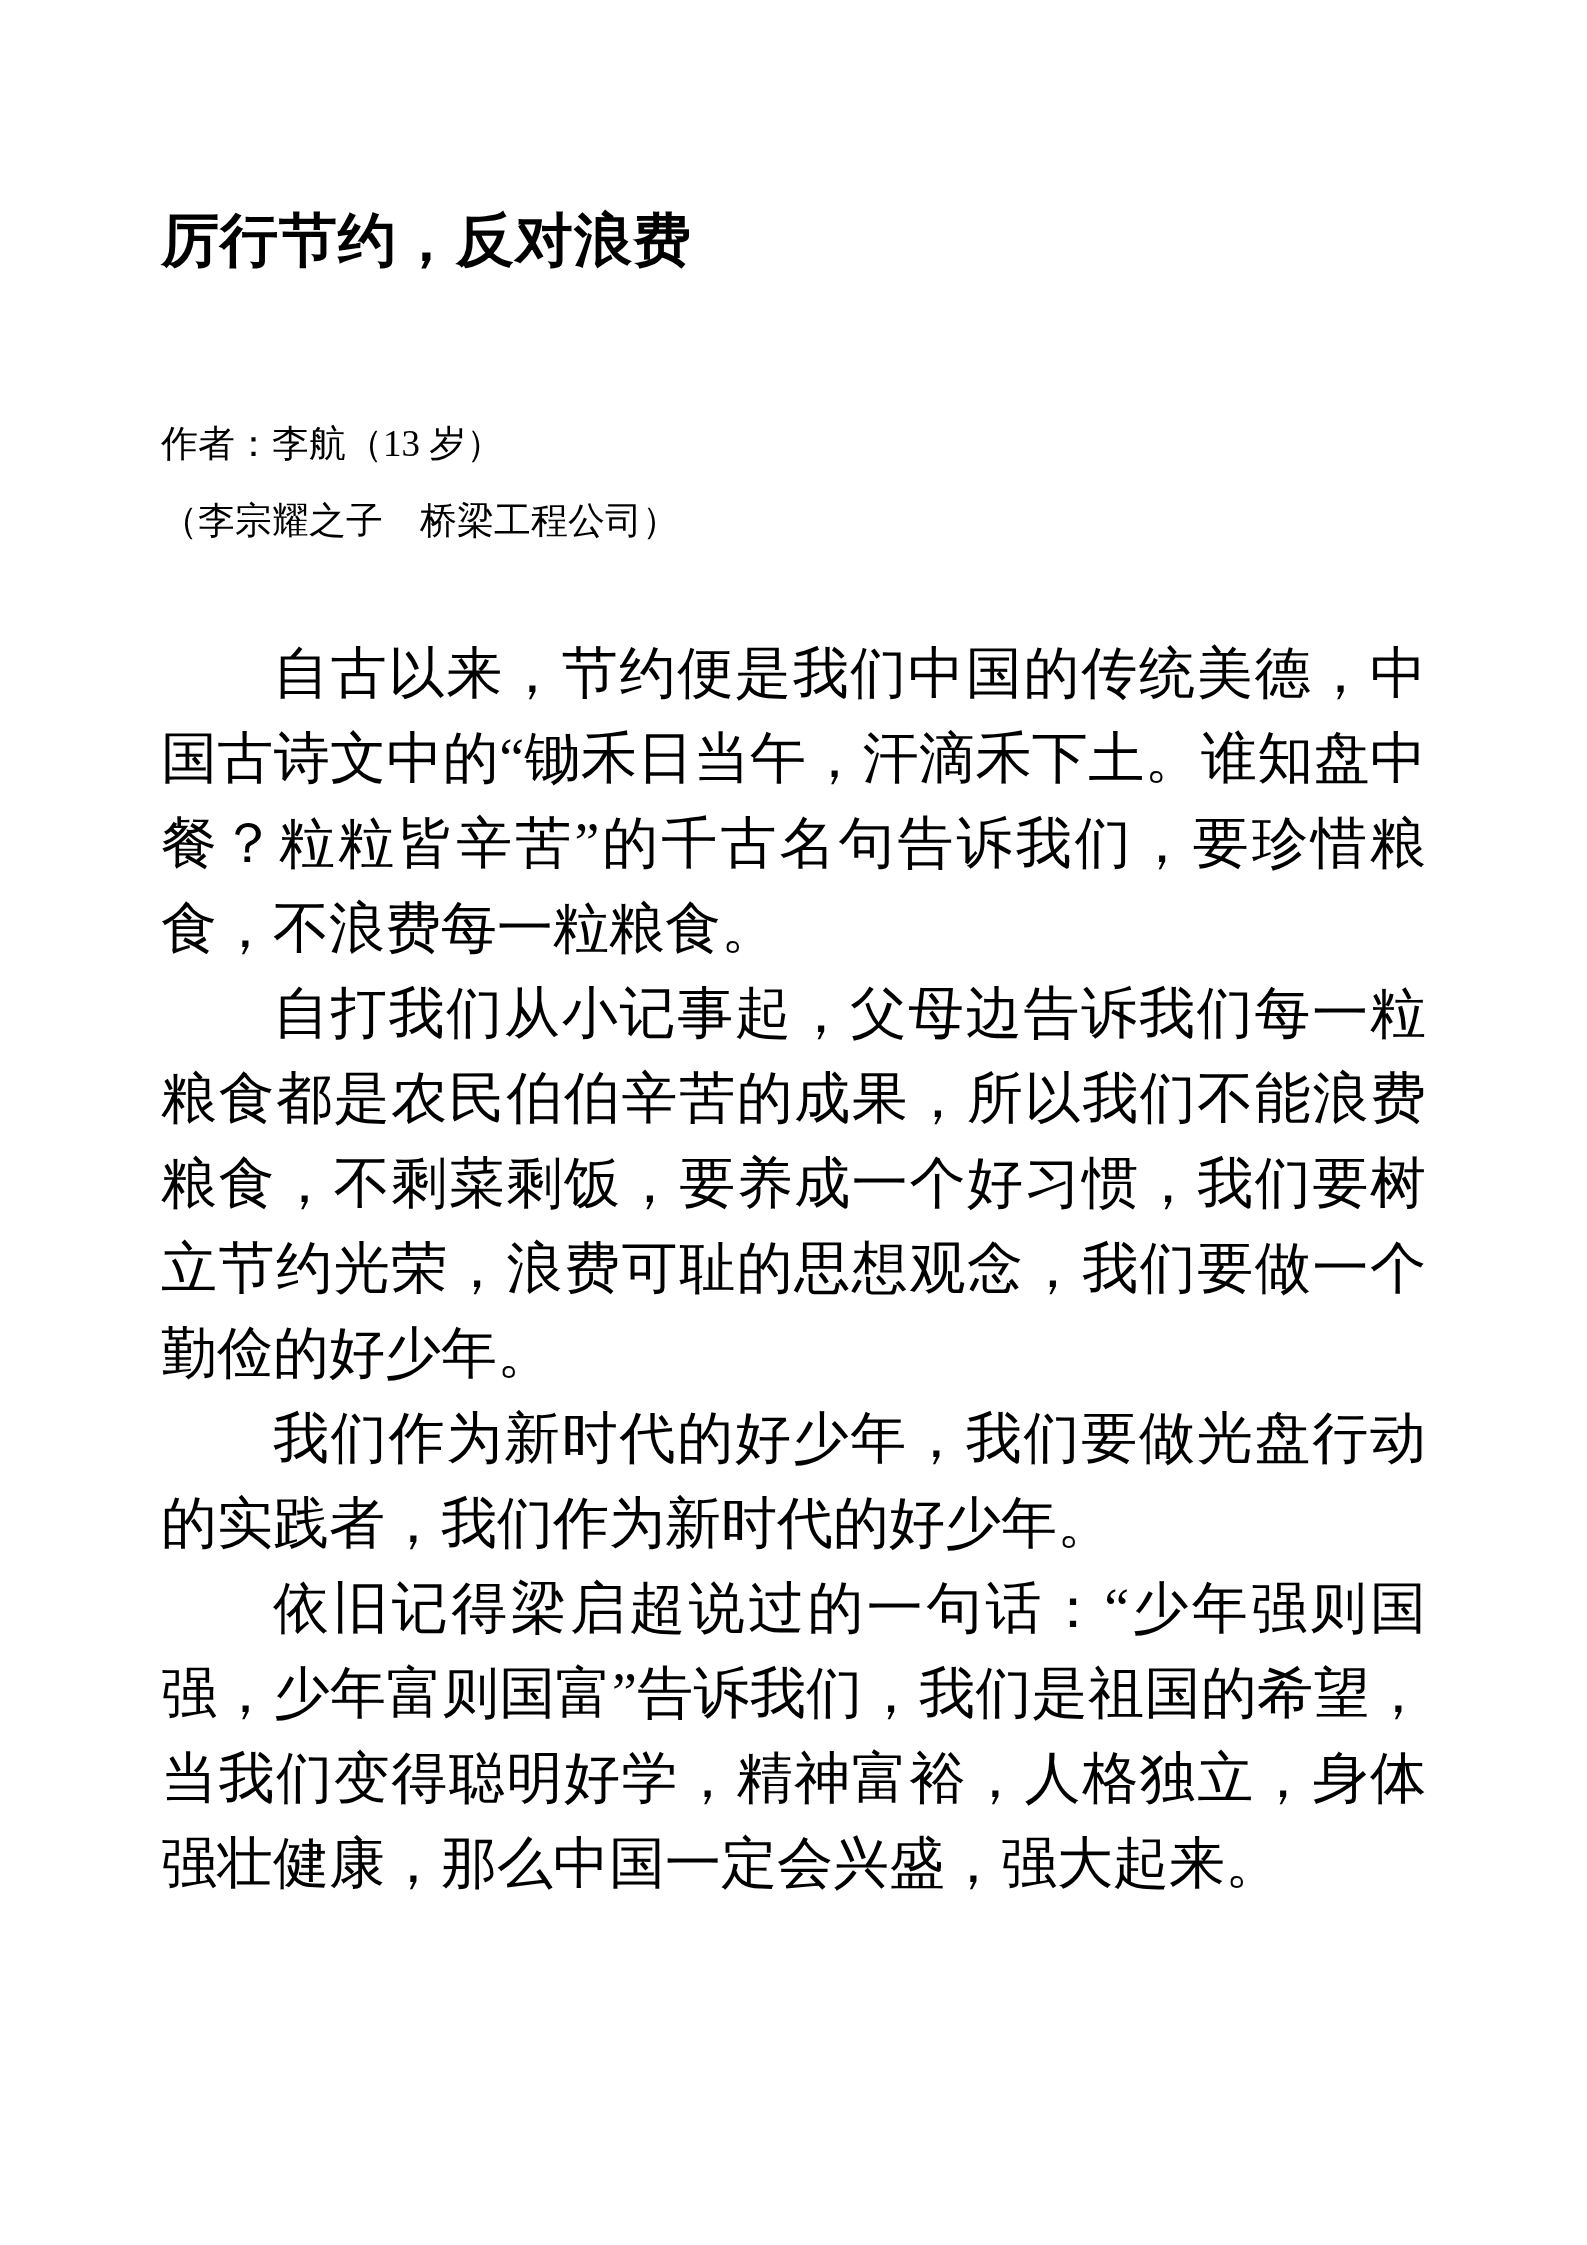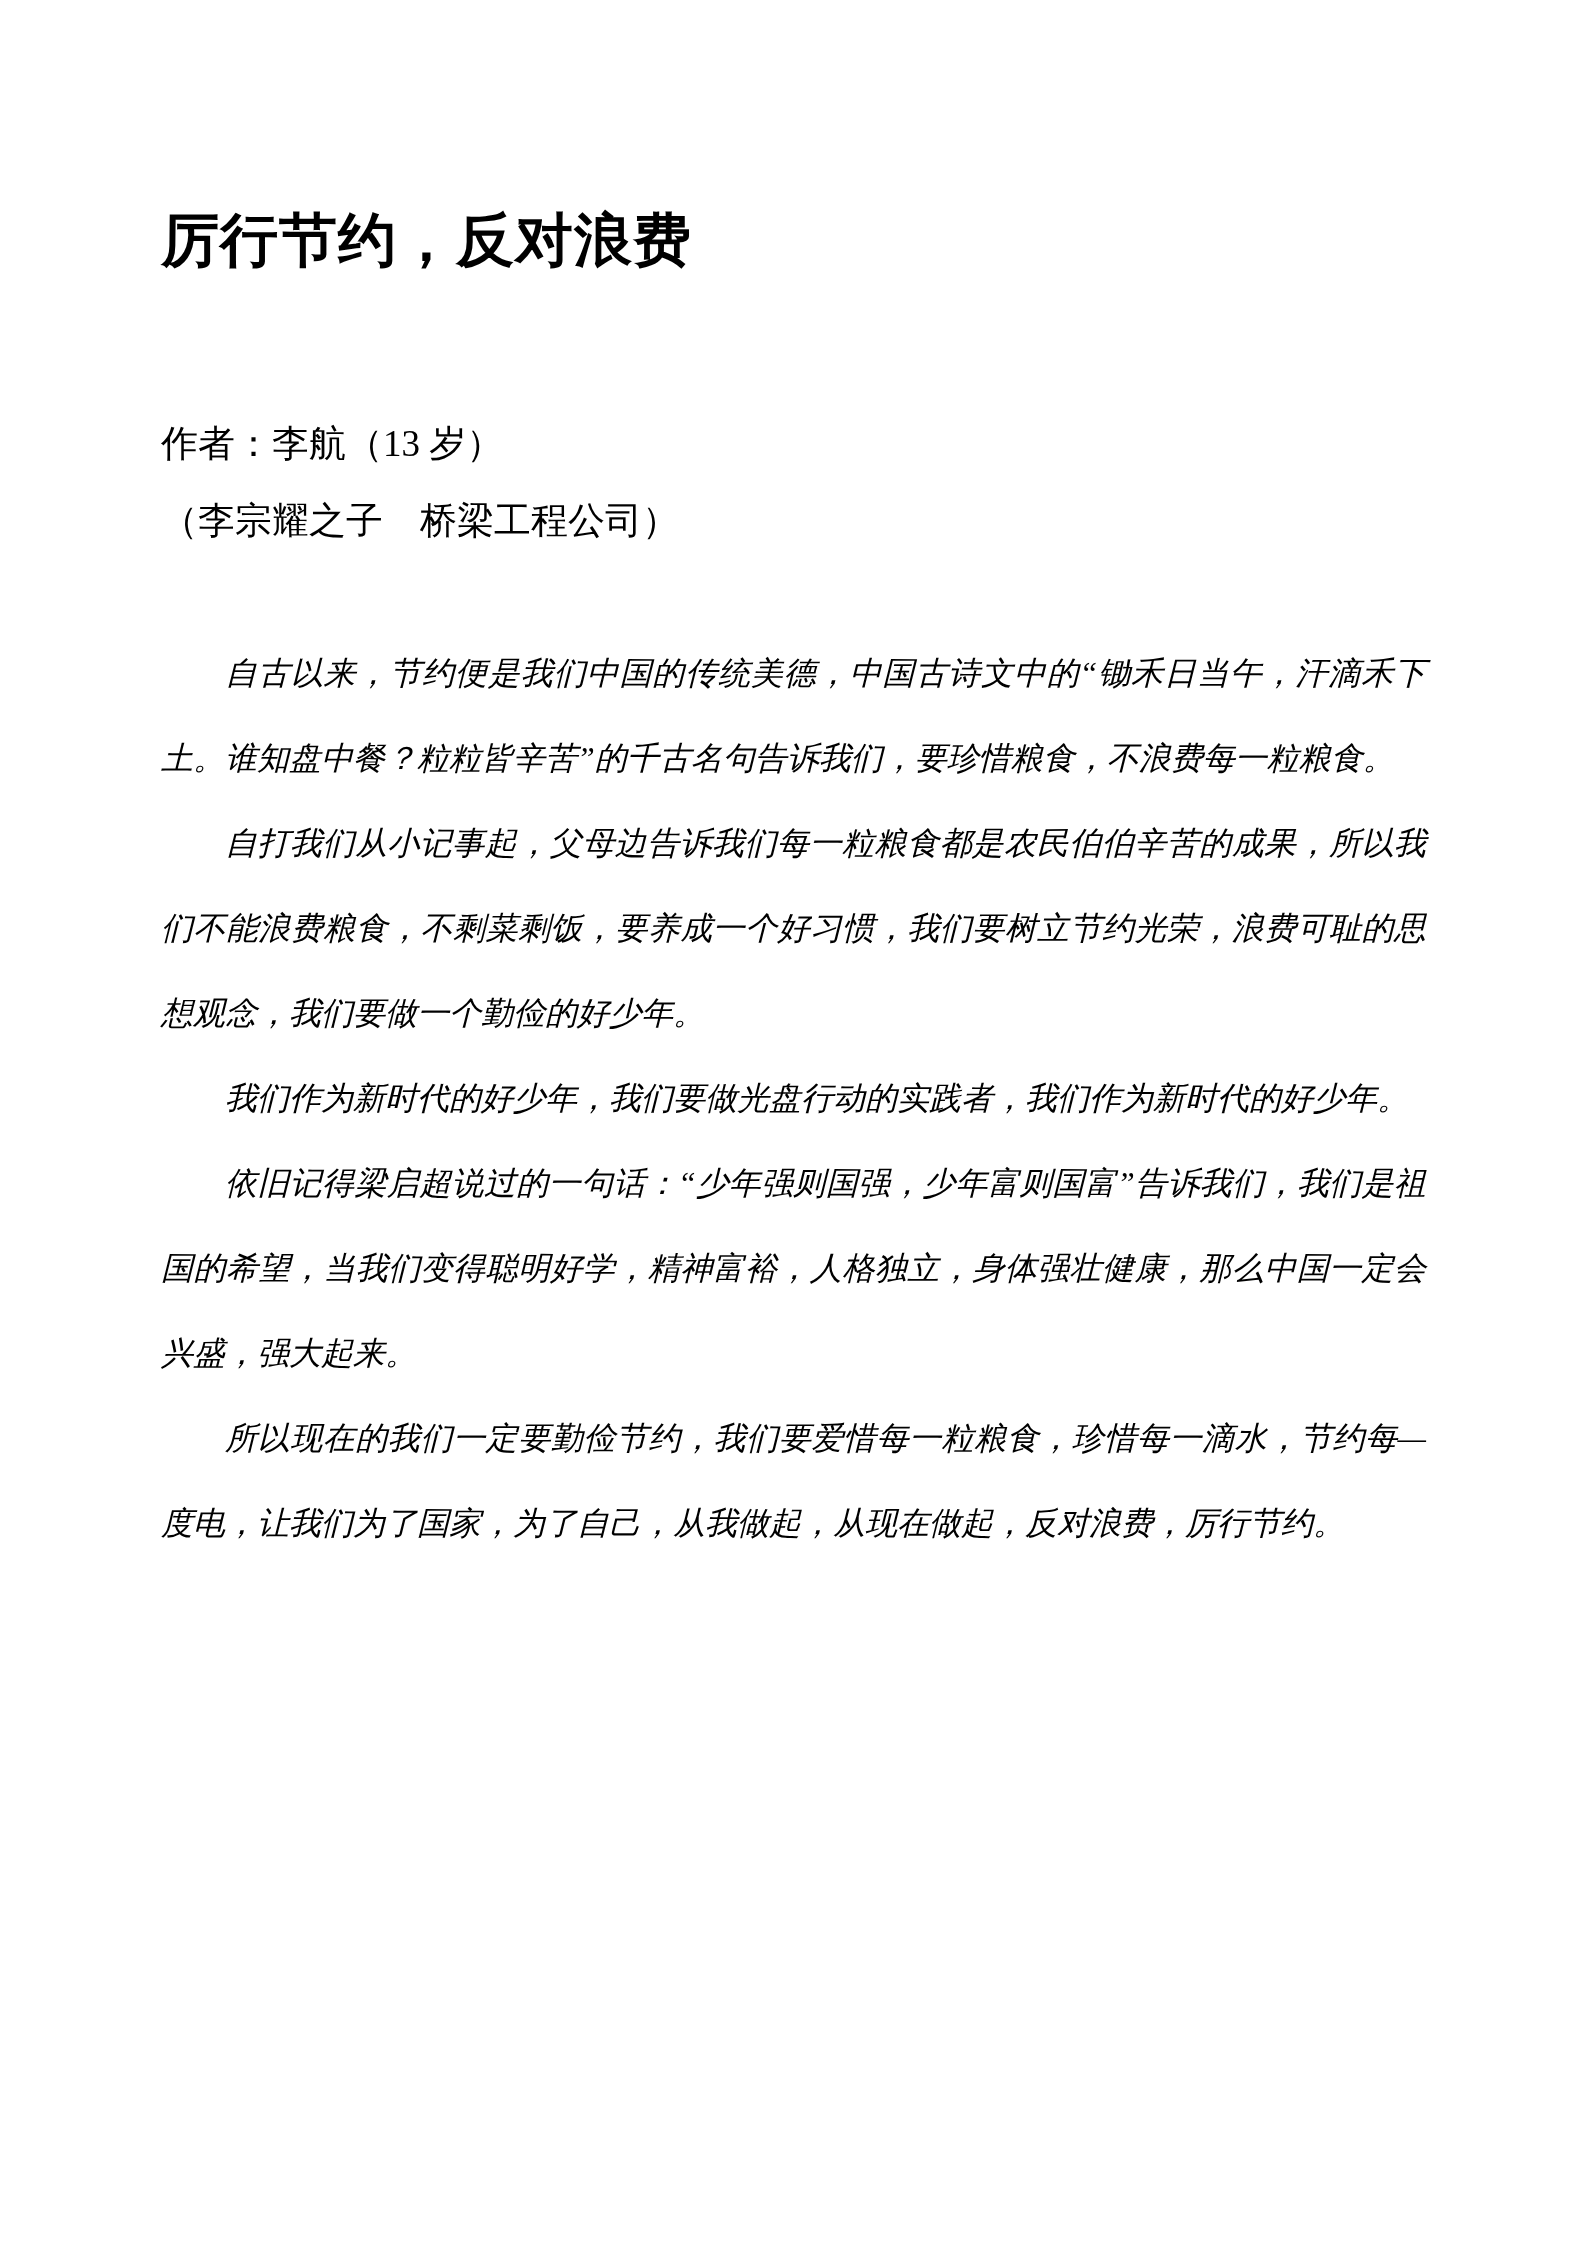--- a/index.html
+++ b/index.html
@@ -30,25 +30,24 @@
     margin-top: 119px;
     font-size: 37px;
     line-height: 77px;
     font-weight: 400;
   }
   .byline {
     white-space: pre;
   }
   .essay-body {
     margin-top: 72px;
-    font-size: 32px;
+    font-size: 56px;
     line-height: 85px;
     text-align: justify;
     text-justify: inter-ideograph;
-    font-style: italic;
   }
   .essay-body p {
     margin: 0;
     padding: 0;
     text-indent: 2em;
   }
 </style>
 </head>
 <body>
 
@@ -58,15 +57,14 @@
   <div class="byline-block">
     <div class="byline">作者：李航（13 岁）</div>
     <div class="byline">（李宗耀之子　桥梁工程公司）</div>
   </div>
 
   <div class="essay-body">
     <p>自古以来，节约便是我们中国的传统美德，中国古诗文中的“锄禾日当午，汗滴禾下土。谁知盘中餐？粒粒皆辛苦”的千古名句告诉我们，要珍惜粮食，不浪费每一粒粮食。</p>
     <p>自打我们从小记事起，父母边告诉我们每一粒粮食都是农民伯伯辛苦的成果，所以我们不能浪费粮食，不剩菜剩饭，要养成一个好习惯，我们要树立节约光荣，浪费可耻的思想观念，我们要做一个勤俭的好少年。</p>
     <p>我们作为新时代的好少年，我们要做光盘行动的实践者，我们作为新时代的好少年。</p>
     <p>依旧记得梁启超说过的一句话：“少年强则国强，少年富则国富”告诉我们，我们是祖国的希望，当我们变得聪明好学，精神富裕，人格独立，身体强壮健康，那么中国一定会兴盛，强大起来。</p>
-    <p>所以现在的我们一定要勤俭节约，我们要爱惜每一粒粮食，珍惜每一滴水，节约每—度电，让我们为了国家，为了自己，从我做起，从现在做起，反对浪费，厉行节约。</p>
   </div>
 </div>
 
 </body></html>

